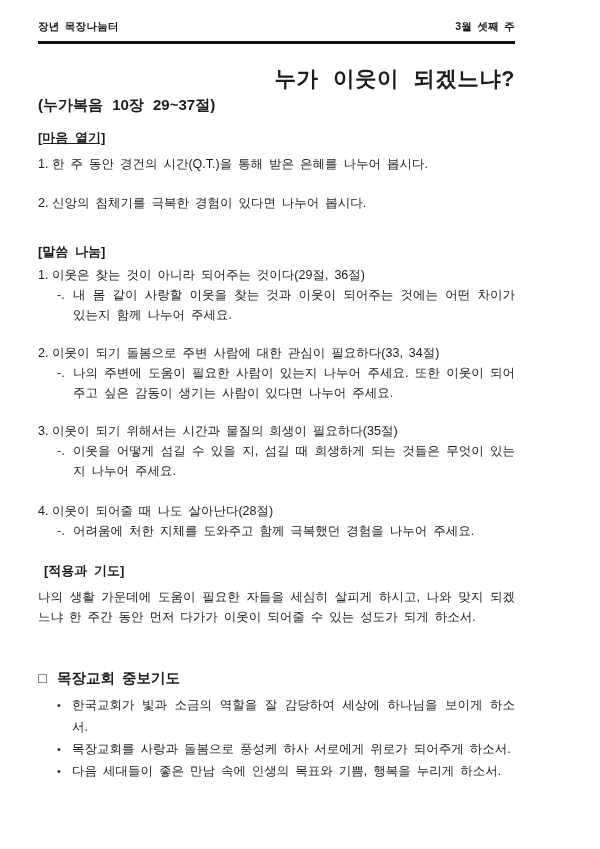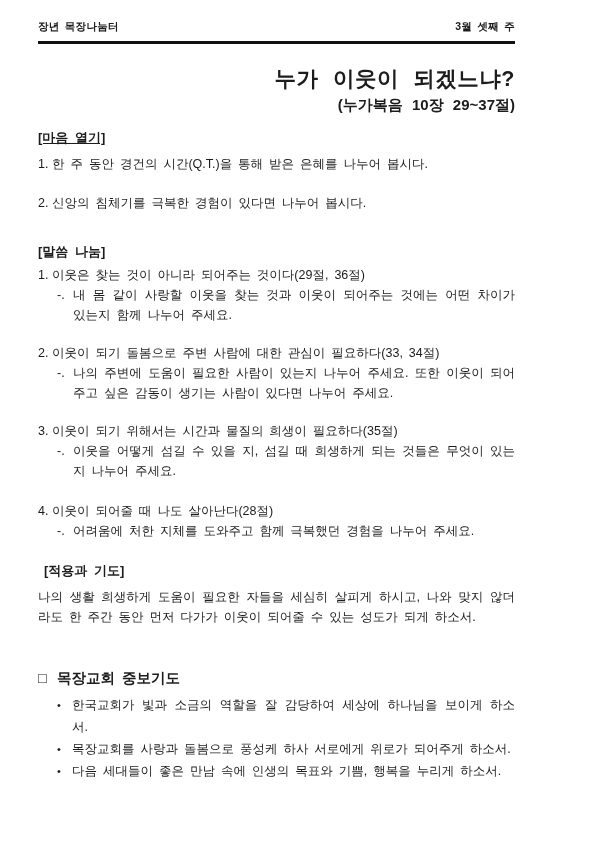--- a/index.html
+++ b/index.html
@@ -16,21 +16,21 @@
     font-size: 10.5px; font-weight: bold; letter-spacing: 0.3px; word-spacing: 2px;
   }
   .rule { border-bottom: 3.5px solid #111111; margin-top: 7px; }
 
   .title {
     text-align: right; margin-top: 23px;
     font-size: 21.5px; font-weight: 800; letter-spacing: 0.5px; word-spacing: 8px;
     line-height: 25px;
   }
   .subtitle {
-    text-align: right; margin-top: 4px;
+    text-align: left; margin-top: 4px;
     font-size: 15px; font-weight: 700; word-spacing: 5px; line-height: 17px;
   }
 
   .sec-h { font-size: 13px; font-weight: 700; line-height: 20px; word-spacing: 3px; }
   .sec-h.first  { margin-top: 15px; text-decoration: underline; }
   .sec-h.second { margin-top: 29px; }
   .sec-h.third  { margin-top: 20px; margin-left: 6px; }
 
   .item { font-size: 12.5px; line-height: 20px; word-spacing: 2.5px; }
   .row  { display: flex; }
@@ -128,21 +128,21 @@
       <span class="mk">4.</span>
       <span class="tx">이웃이 되어줄 때 나도 살아난다(28절)</span>
     </div>
     <div class="sub">
       <span class="mk">-.</span>
       <span class="tx">어려움에 처한 지체를 도와주고 함께 극복했던 경험을 나누어 주세요.</span>
     </div>
   </div>
 
   <div class="sec-h third">[적용과 기도]</div>
-  <div class="para">나의 생활 희생하게 도움이 필요한 자들을 세심히 살피게 하시고, 나와 맞지 않더라도 한 주간 동안 먼저 다가가 이웃이 되어줄 수 있는 성도가 되게 하소서.</div>
+  <div class="para">나의 생활 가운데에 도움이 필요한 자들을 세심히 살피게 하시고, 나와 맞지 되겠느냐 한 주간 동안 먼저 다가가 이웃이 되어줄 수 있는 성도가 되게 하소서.</div>
 
   <div class="inter-h">
     <span class="mk">□</span>
     <span>목장교회 중보기도</span>
   </div>
 
   <div class="bullets">
     <div class="bullet">
       <span class="mk">•</span>
       <span class="tx">한국교회가 빛과 소금의 역할을 잘 감당하여 세상에 하나님을 보이게 하소서.</span>

